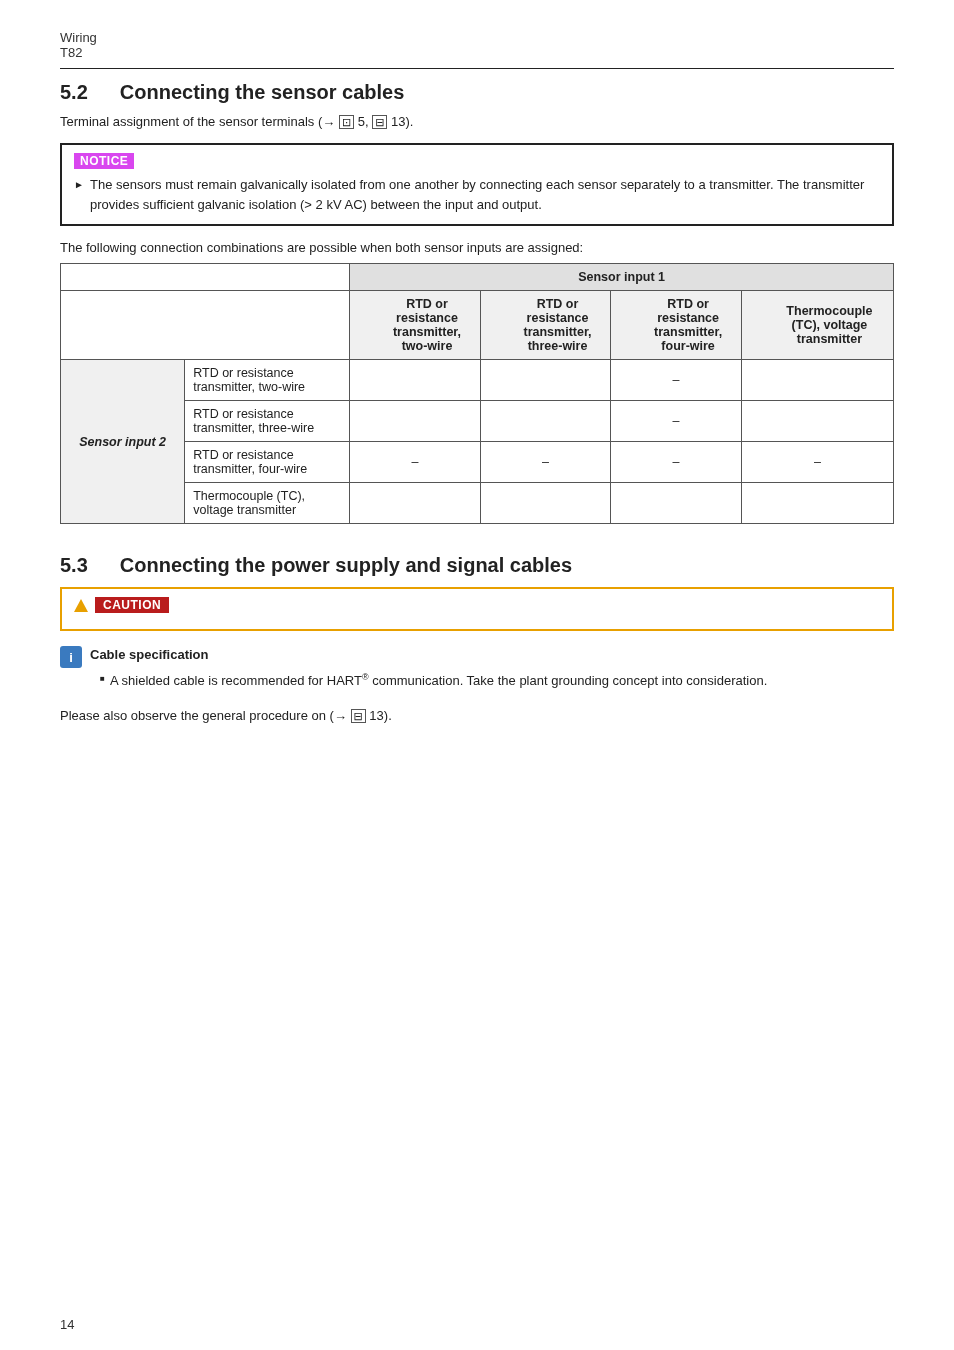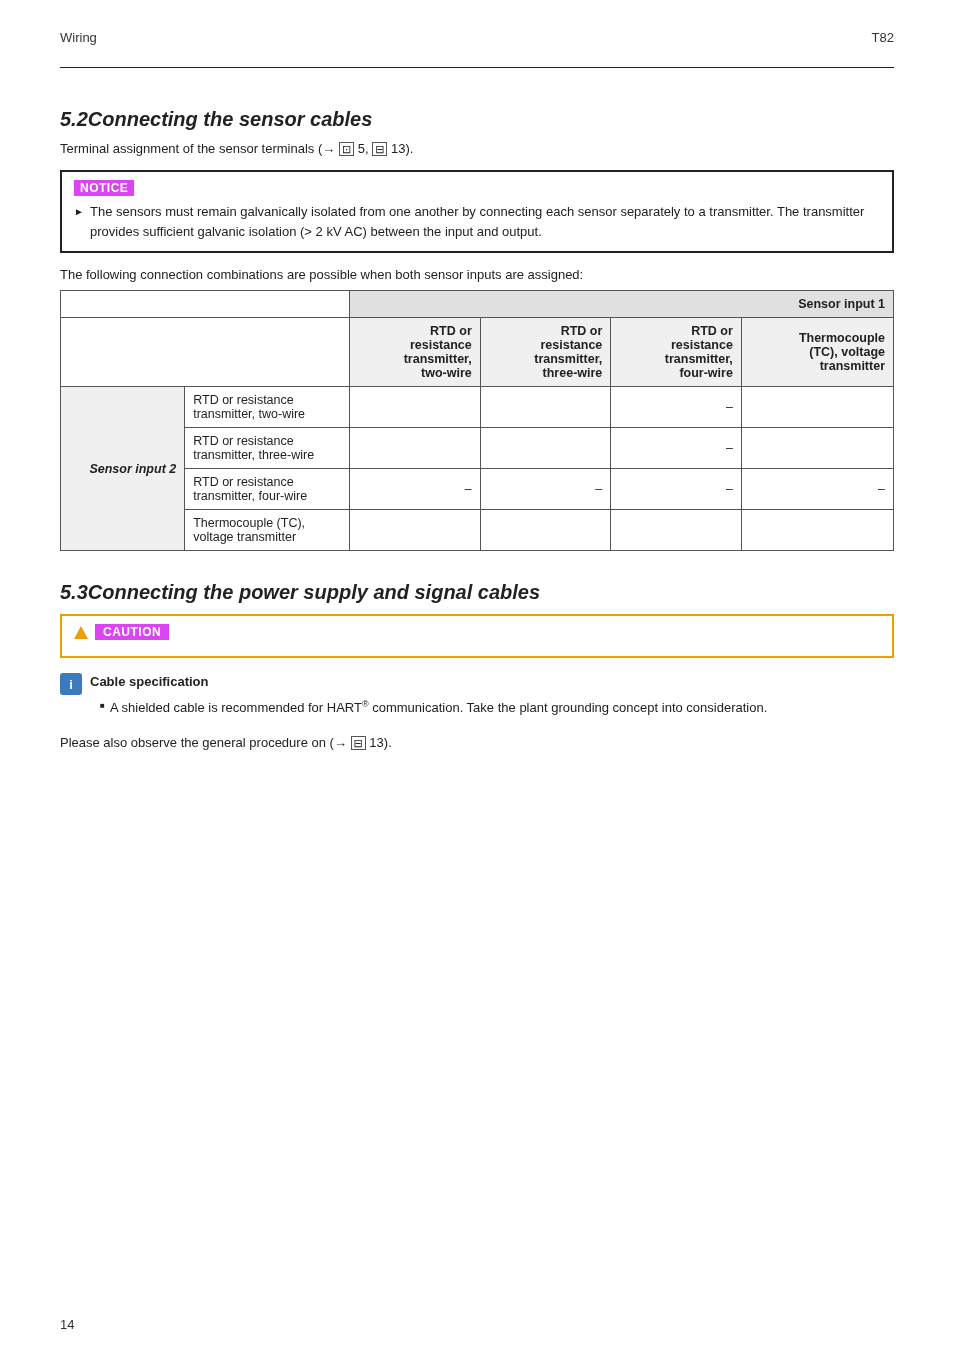--- a/index.html
+++ b/index.html
@@ -16,39 +16,39 @@
       width: 954px;
       min-height: 1350px;
       padding: 30px 60px 40px 60px;
       position: relative;
     }
     .header-bar {
       display: flex;
       justify-content: space-between;
       align-items: flex-start;
       border-bottom: 1.5px solid #222;
-      padding-bottom: 22px;
-      margin-bottom: 40px;
+      padding-bottom: 8px;
+      margin-bottom: 12px;
+      flex-direction: column;
     }
     .header-left {
       font-size: 13px;
       color: #333;
     }
     .header-right {
       font-size: 13px;
       color: #333;
     }
     .section-title {
       font-size: 20px;
       font-weight: bold;
       margin-bottom: 10px;
       display: flex;
       align-items: flex-end;
-      gap: 0;
-      font-style: italic;
+      gap: 32px;
     }
     .section-num {
       font-size: 20px;
       font-weight: bold;
     }
     .section-label {
       font-size: 20px;
       font-weight: bold;
     }
     .intro-text {
@@ -99,21 +99,21 @@
     
     .sensor-table {
       width: 100%;
       border-collapse: collapse;
       margin-bottom: 30px;
       font-size: 12.5px;
     }
     .sensor-table th, .sensor-table td {
       border: 1px solid #555;
       padding: 6px 8px;
-      text-align: right;
+      text-align: center;
       vertical-align: middle;
     }
     .sensor-table td.label-cell {
       text-align: left;
     }
     .sensor-table .header-top {
       background: #e0e0e0;
       font-weight: bold;
     }
     .sensor-table .header-col {
@@ -296,21 +296,21 @@
 
   <div class="section-gap">
     <div class="section-title">
       <span class="section-num">5.3</span>
       <span class="section-label">Connecting the power supply and signal cables</span>
     </div>
 
     <div class="caution-box">
       <div style="display:flex; align-items:center; gap:5px; margin-bottom:6px;">
         <span style="display:inline-block; width:0; height:0; border-left:7px solid transparent; border-right:7px solid transparent; border-bottom:13px solid #e8a000; margin-right:2px;"></span>
-        <span style="display:inline-block; background:#d946ef; color:#fff; font-weight:bold; font-size:12px; padding:1px 8px; letter-spacing:0.5px;">CAUTION</span>
+        <span style="display:inline-block; background:#b91c1c; color:#fff; font-weight:bold; font-size:12px; padding:1px 8px; letter-spacing:0.5px;">CAUTION</span>
       </div>
     </div>
 
     <div class="info-box">
       <div class="info-icon">i</div>
       <div class="info-content">
         <div class="info-title">Cable specification</div>
         <div class="info-sub-bullet">A shielded cable is recommended for HART<sup>®</sup> communication. Take the plant grounding concept into consideration.</div>
       </div>
     </div>

